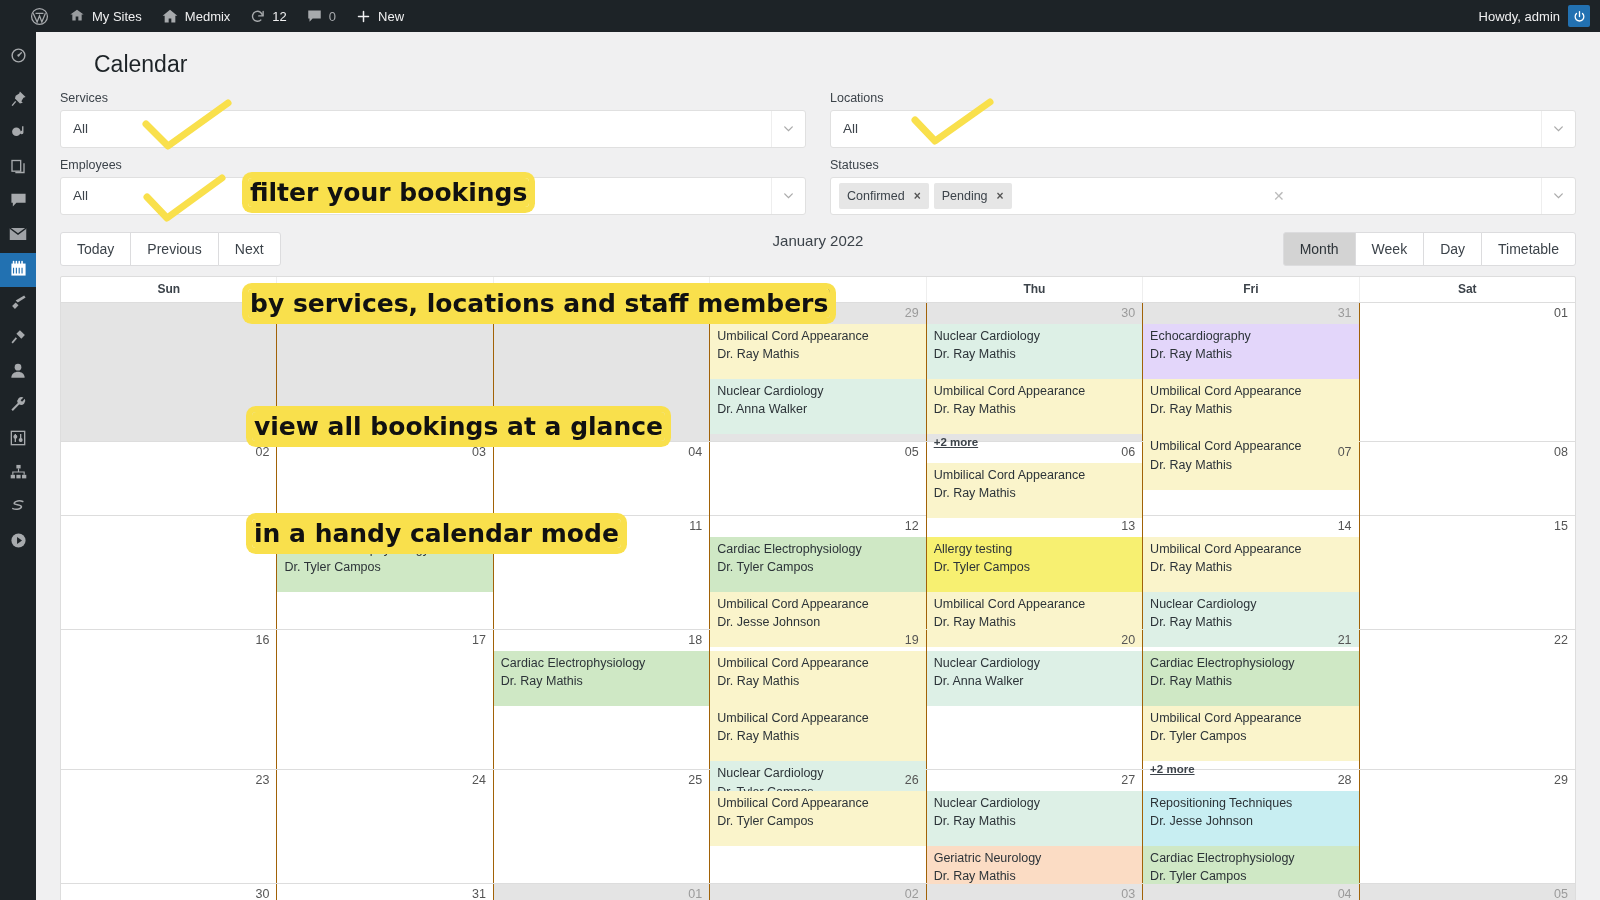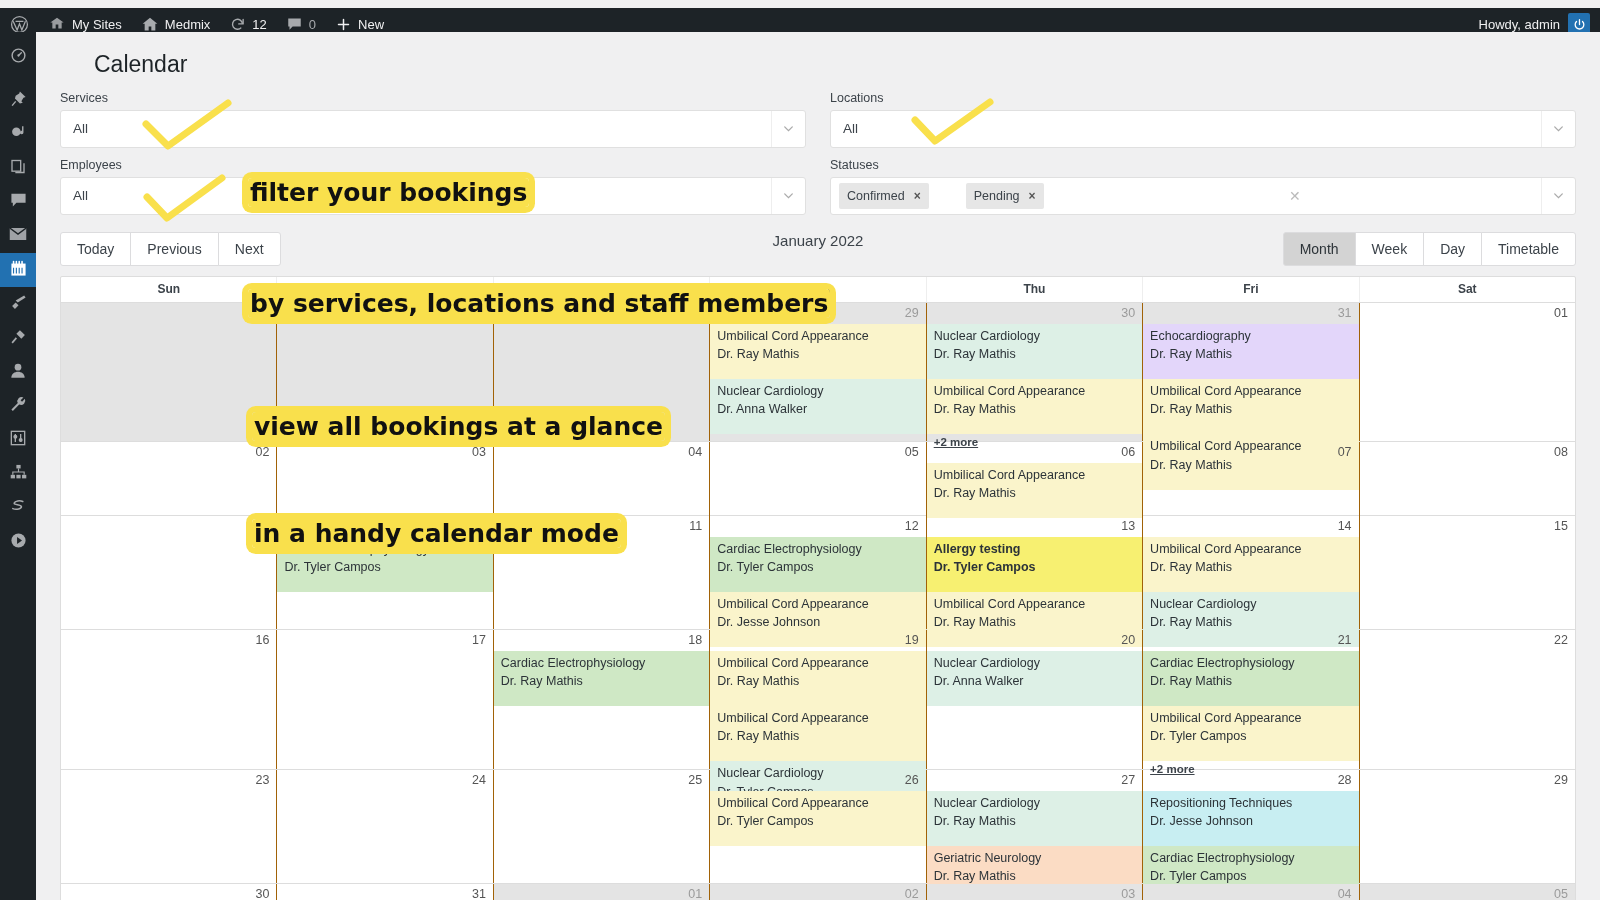--- a/index.html
+++ b/index.html
@@ -5,25 +5,26 @@
   * { box-sizing: border-box; margin: 0; padding: 0; }
   html, body {
     width: 1600px; height: 900px;
     font-family: "Liberation Sans", sans-serif;
     background: #f0f0f1;
     overflow: hidden;
   }
 
   
   #adminbar {
-    position: absolute; top: 8px; left: 0;
+    position: absolute; top: 0; left: 0;
     width: 1600px; height: 32px;
     background: #1d2327; color: #f0f0f1;
     display: flex; align-items: center;
     font-size: 13px;
+    padding-left: 20px;
   }
   .ab-item {
     display: flex; align-items: center; gap: 7px;
     height: 32px; padding: 0 10px; color: #f0f0f1;
     white-space: nowrap;
   }
   .ab-item svg { display: block; }
   .ab-spacer { flex: 1 1 auto; }
   .ab-right { display: flex; align-items: center; gap: 8px; padding-right: 10px; font-size: 13px; }
   .ab-power {
@@ -74,21 +75,20 @@
     row-gap: 0px;
   }
   .filter-label {
     font-size: 12.5px; color: #3c434a; padding: 1px 0 5px 0;
   }
   .filter-box {
     height: 38px; background: #fff; border: 1px solid #e0e0e0;
     border-radius: 3px; display: flex; align-items: center;
     padding: 0 0 0 12px; margin-bottom: 9px;
     position: relative;
-    gap: 32px;
   }
   .filter-value { font-size: 13.5px; color: #3c434a; }
   .filter-caret {
     margin-left: auto; width: 34px; height: 100%;
     display: flex; align-items: center; justify-content: center;
     border-left: 1px solid #eee; color: #aaa;
   }
   .filter-clear {
     width: 26px; height: 100%; display: flex;
     align-items: center; justify-content: center; color: #bbb;
@@ -567,21 +567,21 @@
               <span class="svc">Cardiac Electrophysiology</span>
               <span class="emp">Dr. Tyler Campos</span>
             </div>
             <div class="ev" style="background: rgb(250, 244, 203);">
               <span class="svc">Umbilical Cord Appearance</span>
               <span class="emp">Dr. Jesse Johnson</span>
             </div>
           </div>
           <div class="cal-cell">
             <div class="daynum">13</div>
-            <div class="ev" style="background: rgb(247, 240, 113); font-weight: bold;">
+            <div class="ev" style="background: rgb(247, 240, 113);">
               <span class="svc">Allergy testing</span>
               <span class="emp">Dr. Tyler Campos</span>
             </div>
             <div class="ev" style="background: rgb(250, 244, 203);">
               <span class="svc">Umbilical Cord Appearance</span>
               <span class="emp">Dr. Ray Mathis</span>
             </div>
             <div class="more">+7 more</div>
           </div>
           <div class="cal-cell">

